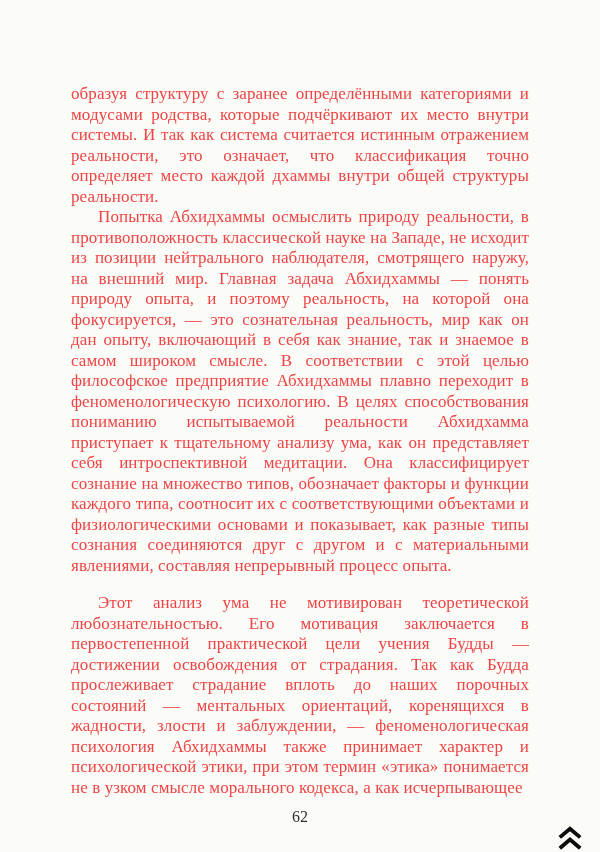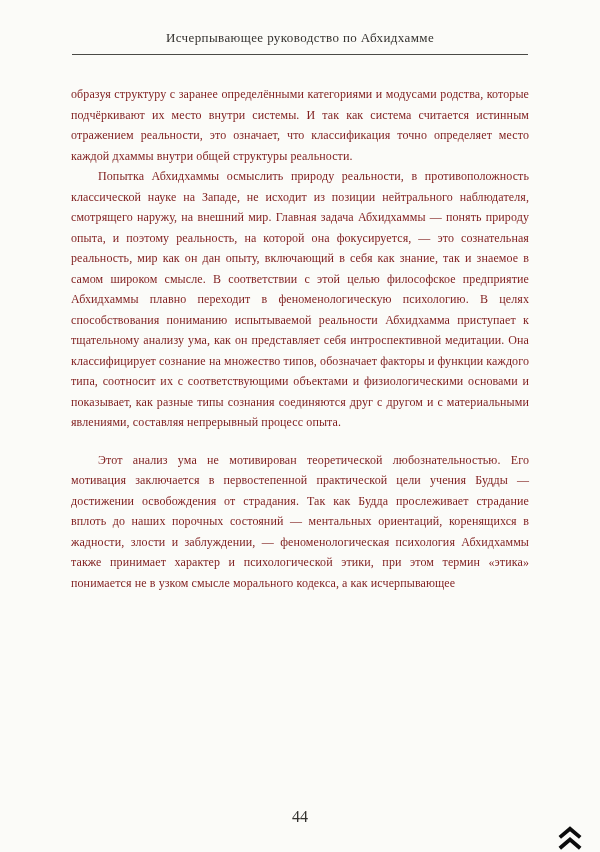--- a/index.html
+++ b/index.html
@@ -37,24 +37,24 @@
     border: none;
     border-top: 1px solid #4a4a46;
     height: 0;
   }
   .body-text {
     position: absolute;
     top: 84px;
     left: 71px;
     width: 458px;
     text-align: justify;
-    font-size: 12px;
+    font-size: 17px;
     line-height: 20.5px;
     letter-spacing: 0.1px;
-    color: #7f1d1d;
+    color: #ef4444;
     hyphens: auto;
     -webkit-hyphens: auto;
   }
   .para {
     margin: 0;
     text-indent: 27px;
   }
   .para.no-indent {
     text-indent: 0;
   }
@@ -87,33 +87,29 @@
   }
   .scroll-top svg {
     display: block;
   }
 </style>
 </head>
 <body>
 
 <div class="page">
 
-  <header class="running-head">
-    <div class="running-title">Исчерпывающее руководство по Абхидхамме</div>
-    <div class="header-rule"></div>
-  </header>
 
   <main class="body-text">
     <p class="para no-indent">образуя структуру с заранее определёнными категориями и модусами родства, которые подчёркивают их место внутри системы. И так как система считается истинным отражением реальности, это означает, что классификация точно определяет место каждой дхаммы внутри общей структуры реальности.</p>
     <p class="para">Попытка Абхидхаммы осмыслить природу реальности, в противоположность классической науке на Западе, не исходит из позиции нейтрального наблюдателя, смотрящего наружу, на внешний мир. Главная задача Абхидхаммы — понять природу опыта, и поэтому реальность, на которой она фокусируется, — это сознательная реальность, мир как он дан опыту, включающий в себя как знание, так и знаемое в самом широком смысле. В соответствии с этой целью философское предприятие Абхидхаммы плавно переходит в феноменологическую психологию. В целях способствования пониманию испытываемой реальности Абхидхамма приступает к тщательному анализу ума, как он представляет себя интроспективной медитации. Она классифицирует сознание на множество типов, обозначает факторы и функции каждого типа, соотносит их с соответствующими объектами и физиологическими основами и показывает, как разные типы сознания соединяются друг с другом и с материальными явлениями, составляя непрерывный процесс опыта.</p>
     <p class="para spaced">Этот анализ ума не мотивирован теоретической любознательностью. Его мотивация заключается в первостепенной практической цели учения Будды — достижении освобождения от страдания. Так как Будда прослеживает страдание вплоть до наших порочных состояний — ментальных ориентаций, коренящихся в жадности, злости и заблуждении, — феноменологическая психология Абхидхаммы также принимает характер и психологической этики, при этом термин «этика» понимается не в узком смысле морального кодекса, а как исчерпывающее</p>
   </main>
 
   <footer>
-    <div class="page-number">44</div>
+    <div class="page-number">62</div>
   </footer>
 
   <button class="scroll-top">
     <span>
       <svg width="28" height="25" viewBox="0 0 24 22" aria-hidden="true">
         <path d="M3 10 L12 2.5 L21 10" fill="none" stroke="#0c0c0c" stroke-width="3.4"></path>
         <path d="M3 19.5 L12 12 L21 19.5" fill="none" stroke="#0c0c0c" stroke-width="3.4"></path>
       </svg>
     </span>
   </button>

